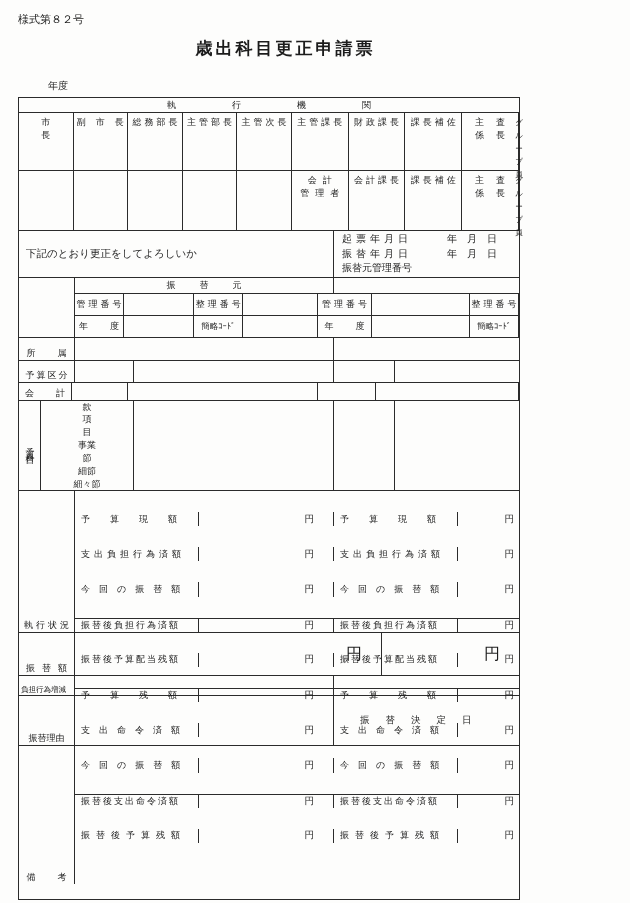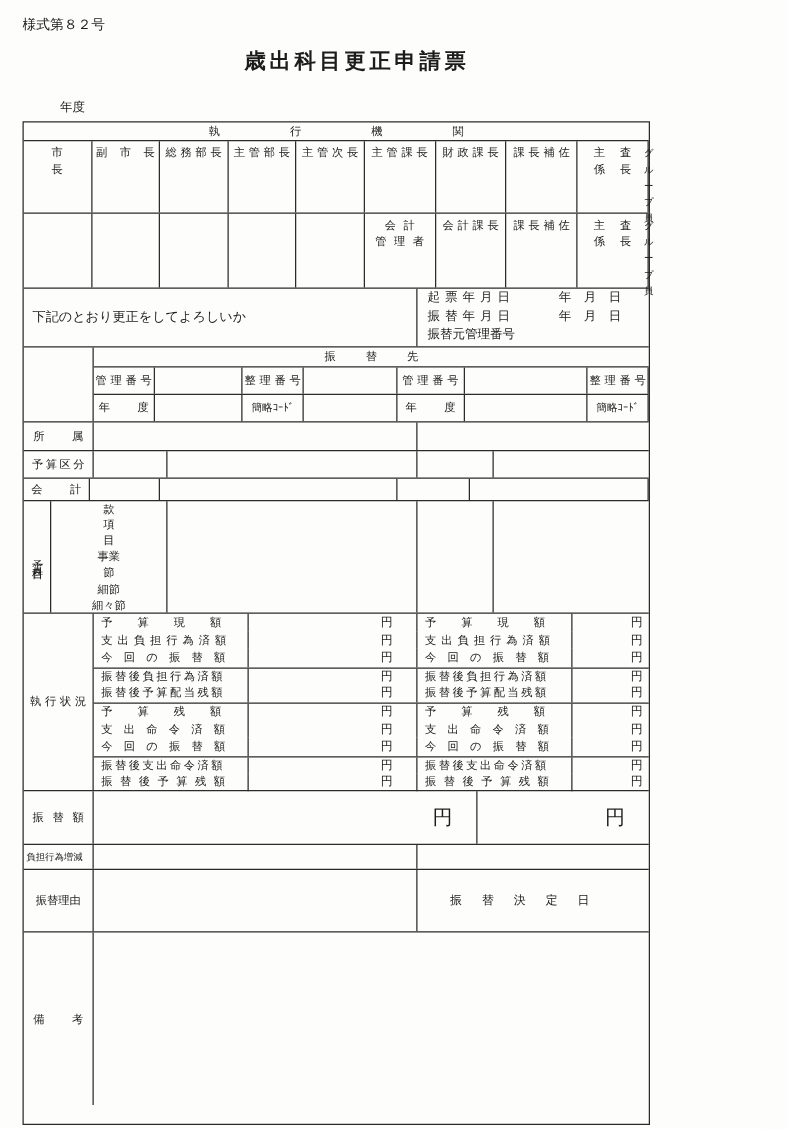--- a/index.html
+++ b/index.html
@@ -18,39 +18,39 @@
   .left{display:flex;align-items:center;justify-content:flex-start;}
   .topal{display:flex;align-items:flex-start;justify-content:center;padding-top:3px;text-align:center;}
   .col{display:flex;flex-direction:column;}
   .f1{flex:1;min-width:0;}
   .pre{white-space:pre-line;line-height:13px;}
   
   .h15{height:15px;} .h16{height:16px;} .h18{height:18px;} .h20{height:20px;} .h22{height:22px;}
   .h23{height:23px;} .h43{height:43px;gap:48px;} .h47{height:47px;} .h50{height:50px;} .h58{height:58px;}
   .h60{height:60px;} .h90{height:90px;} .h138{height:138px;border-bottom:none;} .h142{height:142px;}
   
-  .w22{width:22px;} .w52{width:52px;} .w56{width:56px;} .w57{width:57px;} .w58{width:58px;}
+  .w22{width:22px;} .w52{width:52px;} .w56{width:56px;align-items:flex-end;} .w57{width:57px;} .w58{width:58px;}
   .w59{width:59px;} .w60{width:60.4px;} .w61{width:61px;} .w75{width:75px;}
   .w80{width:80px;} .w93{width:93px;} .w105{width:105px;} .w124{width:124px;} .w135{width:135px;}
   .w151{width:151px;} .w200{width:200px;} .w259{width:259px;} .w315{width:315px;}
   
   .ls2{letter-spacing:2px;margin-right:-2px;} .ls3{letter-spacing:3px;margin-right:-3px;}
   .ls4{letter-spacing:4px;margin-right:-4px;} .ls6{letter-spacing:6px;margin-right:-6px;}
   .ls7{letter-spacing:7px;margin-right:-7px;} .ls9{letter-spacing:9px;margin-right:-9px;}
   .ls10{letter-spacing:10px;margin-right:-10px;} .ls12{letter-spacing:12px;margin-right:-12px;}
   .ls16{letter-spacing:16px;margin-right:-16px;} .ls20{letter-spacing:20px;margin-right:-20px;}
   .ls22{letter-spacing:22px;margin-right:-22px;} .ls24{letter-spacing:24px;margin-right:-24px;}
   .ls38{letter-spacing:38px;margin-right:-38px;} .ls44{letter-spacing:44px;margin-right:-44px;}
   .ls56{letter-spacing:56px;margin-right:-56px;} .ls86{letter-spacing:86px;margin-right:-86px;}
   .fs7{font-size:7.5px;} .fs8{font-size:8.5px;}
   
   .cl{display:flex;justify-content:space-between;align-items:center;
       padding:0 22px 0 8px;line-height:14.5px;font-size:10px;}
   
-  .xrow{display:flex;height:14.2px;flex:0 0 14.2px;}
+  .xrow{display:flex;height:14.2px;flex:0 0 14.2px;margin-top:21px;}
   .gt{border-top:1px solid var(--ln);}
   .xlab{display:flex;align-items:center;padding-left:6px;}
   .yen{display:flex;align-items:center;justify-content:flex-end;font-size:9.5px;}
   .yl{padding-right:19px;} .yr{padding-right:5px;}
   .bigyen{display:flex;align-items:center;justify-content:flex-end;
           font-size:16px;padding-right:19px;}
   .vert{writing-mode:vertical-rl;text-orientation:upright;letter-spacing:3px;line-height:1;}
   .lvl{line-height:12.85px;text-align:center;}
   .q{padding-left:7px;font-size:10.5px;}
   .dec{display:flex;align-items:center;padding-left:26px;font-size:9.5px;}
@@ -146,22 +146,22 @@
         <div class="cl">
           <span>振替元管理番号</span>
         </div>
       </div>
     </div>
 
     <div class="row" style="height:60px">
       <div class="c w56"></div>
       <div class="f1 col">
         <div class="row h16">
-          <div class="f1 cen">
-              <span class="ls24">振替先</span>
+          <div class="c w259 cen">
+              <span class="ls24">振替元</span>
             </div>
         </div>
         <div class="row h22">
           <div class="c w52 cen">
               <span class="ls3">管理番号</span>
             </div>
           <div class="c w75"></div>
           <div class="c w52 cen">
               <span class="ls3">整理番号</span>
             </div>

